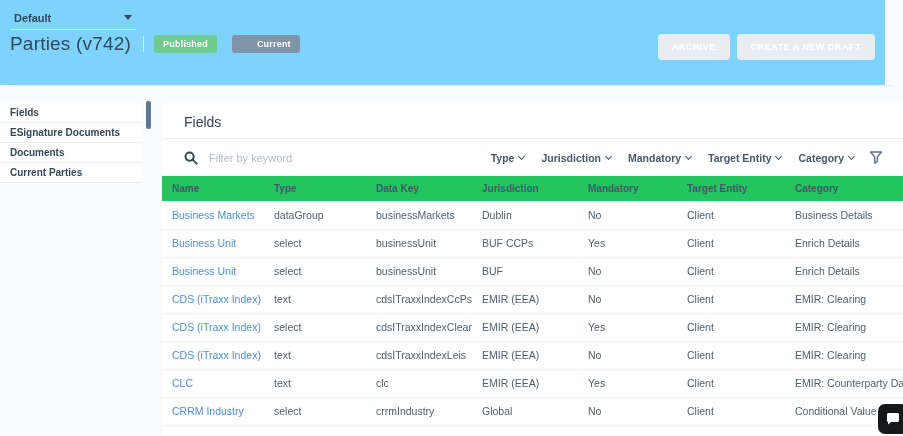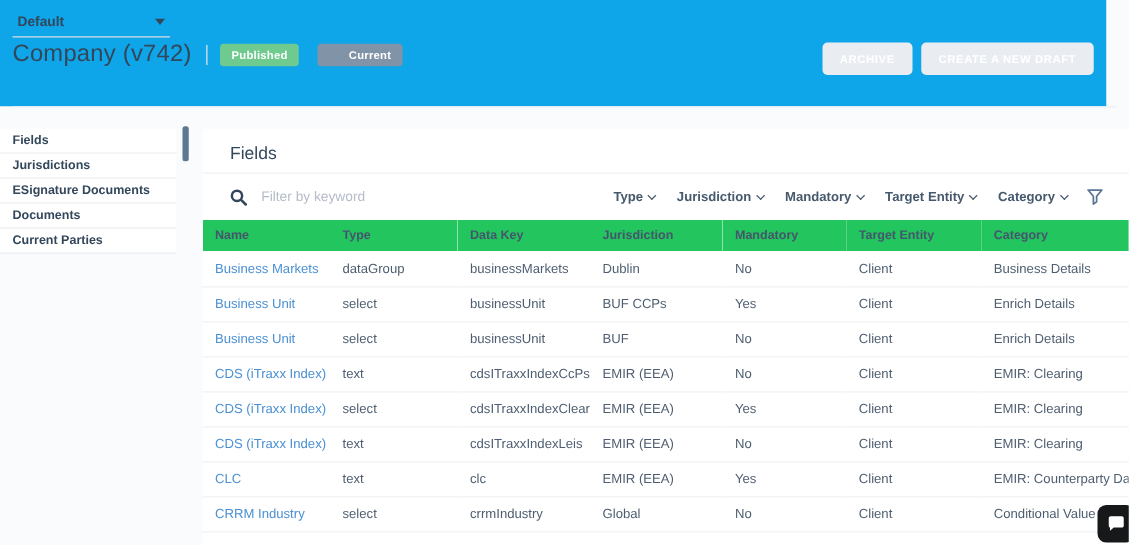--- a/index.html
+++ b/index.html
@@ -4,21 +4,21 @@
 <style>
   * { margin:0; padding:0; box-sizing:border-box; }
   html,body { width:903px; height:436px; overflow:hidden; }
   body {
     position:relative;
     font-family:"Liberation Sans", sans-serif;
     background:#fafbfc;
     color:#33475b;
   }
   
-  .header { position:absolute; top:0; left:0; right:18px; height:85px; background:#0ea5e9; }
+  .header { position:absolute; top:0; left:0; right:18px; height:85px; background:#7dd3fc; }
   .header-divider { position:absolute; top:85px; left:10px; right:10px; height:1px; background:#edeff3; }
 
   .topbar-select {
     position:absolute; top:6px; left:10px; width:126px; height:24px;
     display:flex; align-items:center; justify-content:space-between;
     border-bottom:1px solid #d9dee4; font-size:11px; font-weight:bold;
     color:#33475b; padding:0 4px; cursor:pointer;
   }
   .caret-down {
     width:0; height:0; border-left:4px solid transparent;
@@ -101,42 +101,39 @@
 </head>
 <body>
 
 <div class="header">
   <div class="topbar-select">
     <span>Default</span>
     <span class="caret-down"></span>
   </div>
 
   <div class="title-row">
-    <span class="page-title">Company (v742)</span>
+    <span class="page-title">Parties (v742)</span>
     <span class="title-sep"></span>
     <span class="badge green">Published</span>
     <span class="badge slate">Current</span>
   </div>
 
   <div class="header-actions">
     <button class="hbtn">ARCHIVE</button>
     <button class="hbtn">CREATE A NEW DRAFT</button>
   </div>
 </div>
 <div class="header-divider"></div>
 
 <div class="sidebar">
 
     <div class="side-item active">
       <span>Fields</span>
     </div>
 
-    <div class="side-item">
-      <span>Jurisdictions</span>
-    </div>
 
     <div class="side-item">
       <span>ESignature Documents</span>
     </div>
 
     <div class="side-item">
       <span>Documents</span>
     </div>
 
     <div class="side-item">

